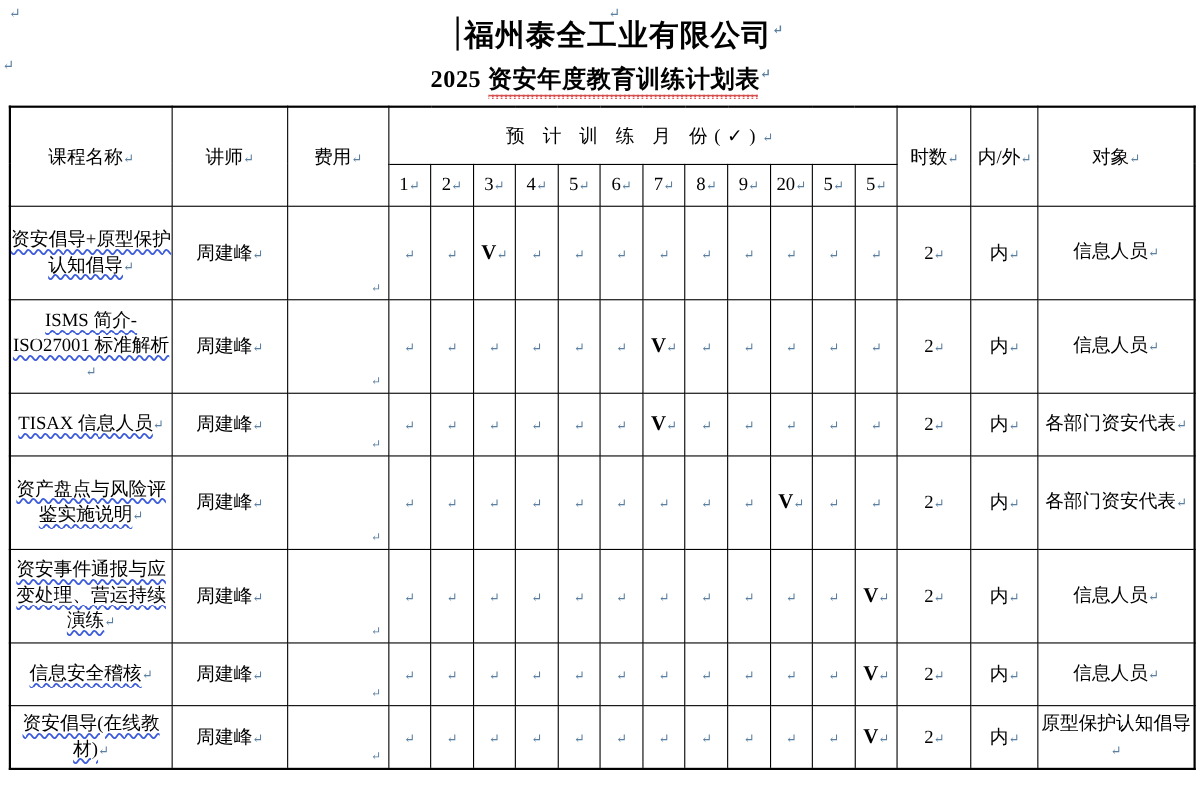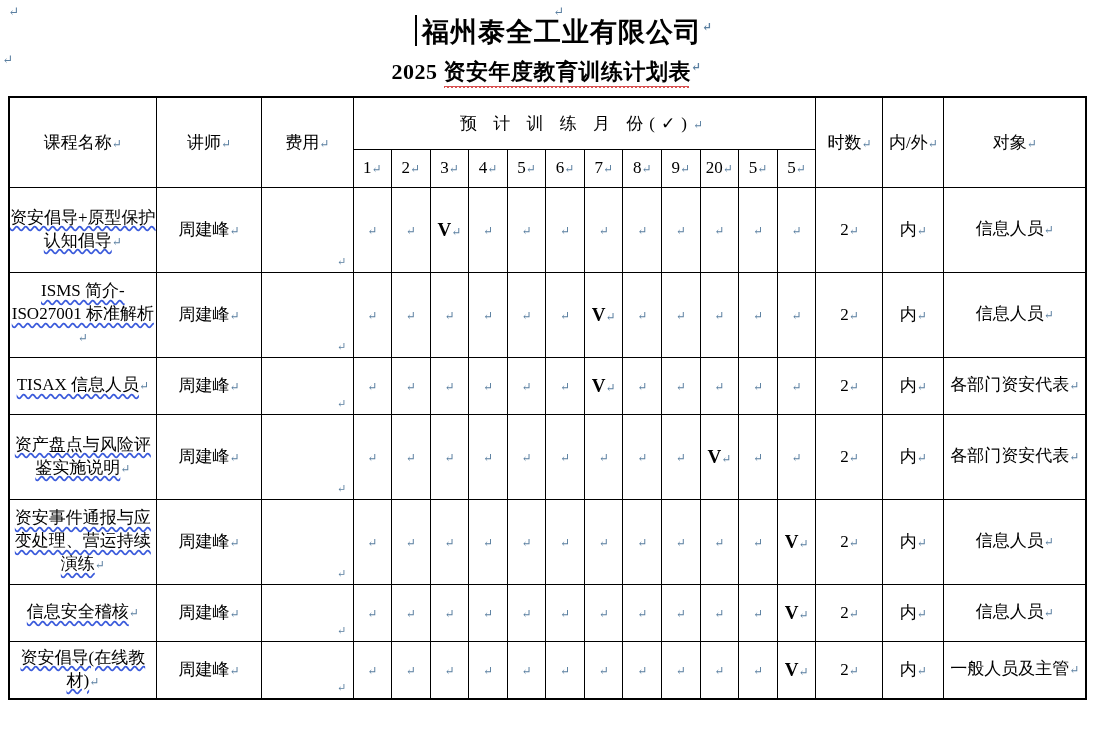--- a/index.html
+++ b/index.html
@@ -365,18 +365,18 @@
           <td><span class="cellmark">↵</span></td>
           <td><span class="cellmark">↵</span></td>
           <td><span class="cellmark">↵</span></td>
           <td><span class="cellmark">↵</span></td>
           <td><span class="cellmark">↵</span></td>
           <td><span class="cellmark">↵</span></td>
           <td><span class="cellmark">↵</span></td>
           <td><span class="chk">V</span><span class="cellmark">↵</span></td>
           <td><span>2</span><span class="cellmark">↵</span></td>
           <td><span>内</span><span class="cellmark">↵</span></td>
-          <td class="obj-cell"><span>一般人员及主管</span><span class="cellmark">↵</span></td>
+          <td class="obj-cell"><span>原型保护认知倡导</span><span class="cellmark">↵</span></td>
         </tr>
       </tbody>
   </table>
 
 </div>
 
 </body></html>

